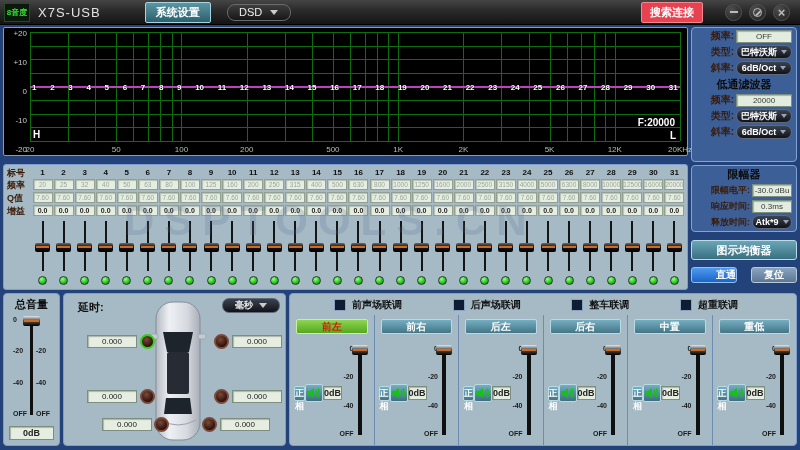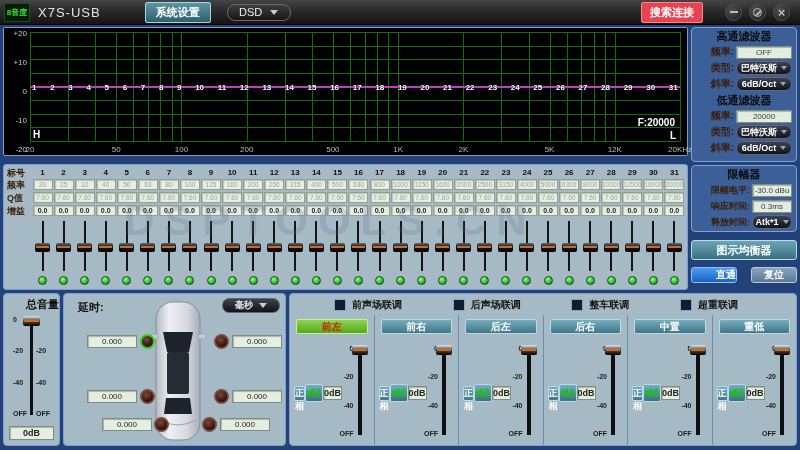--- a/index.html
+++ b/index.html
@@ -87,21 +87,21 @@
   .b-track { position:absolute; left:50%; top:3px; bottom:3px; width:2px; margin-left:-1px; background:#151515; }
   .b-handle { position:absolute; left:50%; top:44%; width:15px; height:9px; margin-left:-7.5px;
     background:linear-gradient(#6a6a6a,#1a1a1a 40%,#000); border-radius:2px; }
   .b-handle::after { content:""; position:absolute; left:1px; right:1px; top:3px; height:2px; background:#cf6a1e; }
   .b-led { width:9px; height:9px; border-radius:50%; margin:2px 0 4px;
     background:radial-gradient(circle at 35% 30%,#9cff7c,#27c827 55%,#0a7a0a); border:1px solid #2a3a2a; }
 
   
   .bpanel { position:absolute; top:293px; height:153px; background:#a6bac6; border:1px solid #7e9ecf; border-radius:4px; }
   .master-panel { left:3px; width:57px; }
-  .mtitle { text-align:right; font-size:11px; font-weight:bold; color:#101010; margin-top:3px; }
+  .mtitle { text-align:center; font-size:11px; font-weight:bold; color:#101010; margin-top:3px; }
   .mslider { position:absolute; left:0; right:0; top:20px; bottom:24px; display:flex; justify-content:center; gap:3px; }
   .mticks { display:flex; flex-direction:column; justify-content:space-between; font-size:7px; font-weight:bold; color:#1a1a1a; padding:2px 0 4px; }
   .mtrack { position:relative; width:3px; background:#101010; margin-top:4px; margin-bottom:6px; }
   .mhandle { position:absolute; left:50%; top:-2px; width:17px; height:10px; margin-left:-8.5px;
     background:linear-gradient(#e8e8e8,#555 45%,#000); border-radius:2px; }
   .mhandle::after { content:""; position:absolute; left:1px; right:1px; top:4px; height:2px; background:#cf6a1e; }
   .mvalue { position:absolute; left:5px; right:5px; bottom:5px; height:14px; background:#e6eee2;
     border:1px solid #7e8e7e; box-shadow:inset 1px 1px 1px rgba(0,0,0,.25);
     font-size:9px; font-weight:bold; color:#222; text-align:center; line-height:12px; }
 
@@ -264,21 +264,20 @@
         <span style="left: calc(46.598% + 10.6227px);">500</span>
         <span style="left: calc(56.6323% + 7.31133px);">1K</span>
         <span style="left: calc(66.6667% + 4px);">2K</span>
         <span style="left: calc(79.9313% - 0.37734px);">5K</span>
         <span style="left: calc(89.9657% - 3.68867px);">12K</span>
         <span style="left: calc(100% - 7px);">20KHz</span>
       </div>
   </div>
 
   <div class="rpanel filters-panel">
-    <div class="rtitle">高通滤波器</div>
     <div class="frow">
       <span class="flabel">频率:</span>
       <div class="ffield">OFF</div>
     </div>
     <div class="frow">
       <span class="flabel">类型:</span>
       <div class="fselect">
           <span>巴特沃斯</span>
           <span class="chev"></span>
         </div>
@@ -317,21 +316,21 @@
       <span class="flabel">限幅电平:</span>
       <div class="ffield">-30.0 dBu</div>
     </div>
     <div class="frow">
       <span class="flabel">响应时间:</span>
       <div class="ffield">0.3ms</div>
     </div>
     <div class="frow">
       <span class="flabel">释放时间:</span>
       <div class="fselect">
-          <span>Atk*1</span>
+          <span>Atk*9</span>
           <span class="chev"></span>
         </div>
     </div>
   </div>
 
   <button class="geq-btn">图示均衡器</button>
   <div class="bp-row">
     <button class="bypass-btn">直通</button>
     <button class="reset-btn">复位</button>
   </div>

